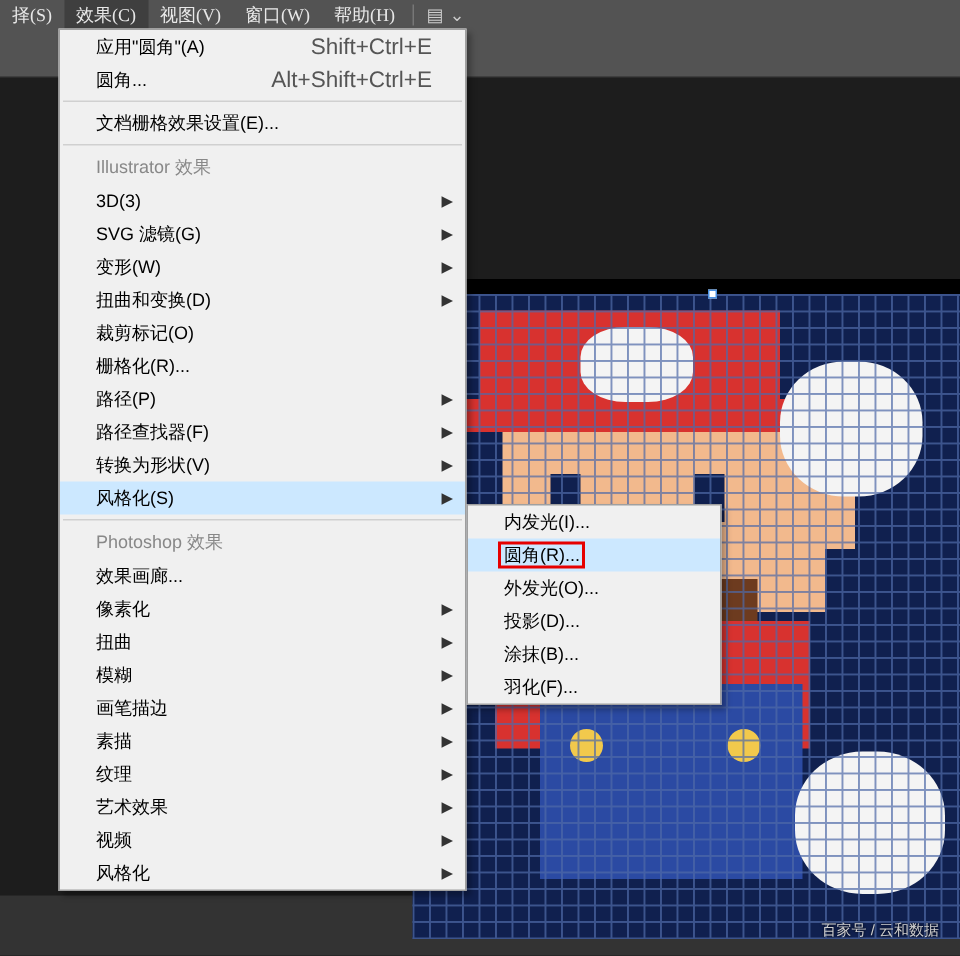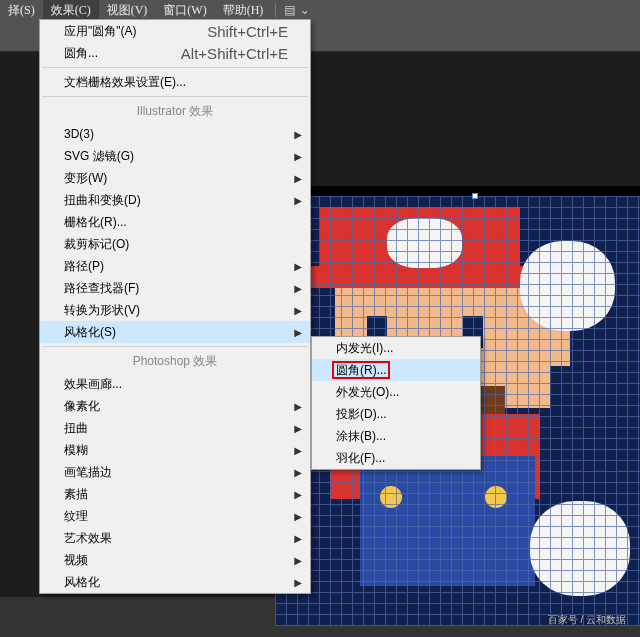--- a/index.html
+++ b/index.html
@@ -94,21 +94,20 @@
   .dd-row .arrow {
     position: absolute;
     right: 8px;
     font-size: 10px;
     color: #333;
   }
   .dd-heading {
     padding: 3px 24px;
     color: #888;
     font-size: 12px;
-    text-align: center;
   }
   .dd-sep {
     height: 1px;
     background: #d0d0d0;
     margin: 3px 2px;
   }
   .submenu {
     position: absolute;
     top: 336px;
     left: 311px;
@@ -224,24 +223,24 @@
       </div>
       <div class="dd-row">
         <span class="label">变形(W)</span>
         <span class="arrow">▶</span>
       </div>
       <div class="dd-row">
         <span class="label">扭曲和变换(D)</span>
         <span class="arrow">▶</span>
       </div>
       <div class="dd-row">
+        <span class="label">裁剪标记(O)</span>
+      </div>
+      <div class="dd-row">
         <span class="label">栅格化(R)...</span>
-      </div>
-      <div class="dd-row">
-        <span class="label">裁剪标记(O)</span>
       </div>
       <div class="dd-row">
         <span class="label">路径(P)</span>
         <span class="arrow">▶</span>
       </div>
       <div class="dd-row">
         <span class="label">路径查找器(F)</span>
         <span class="arrow">▶</span>
       </div>
       <div class="dd-row">

